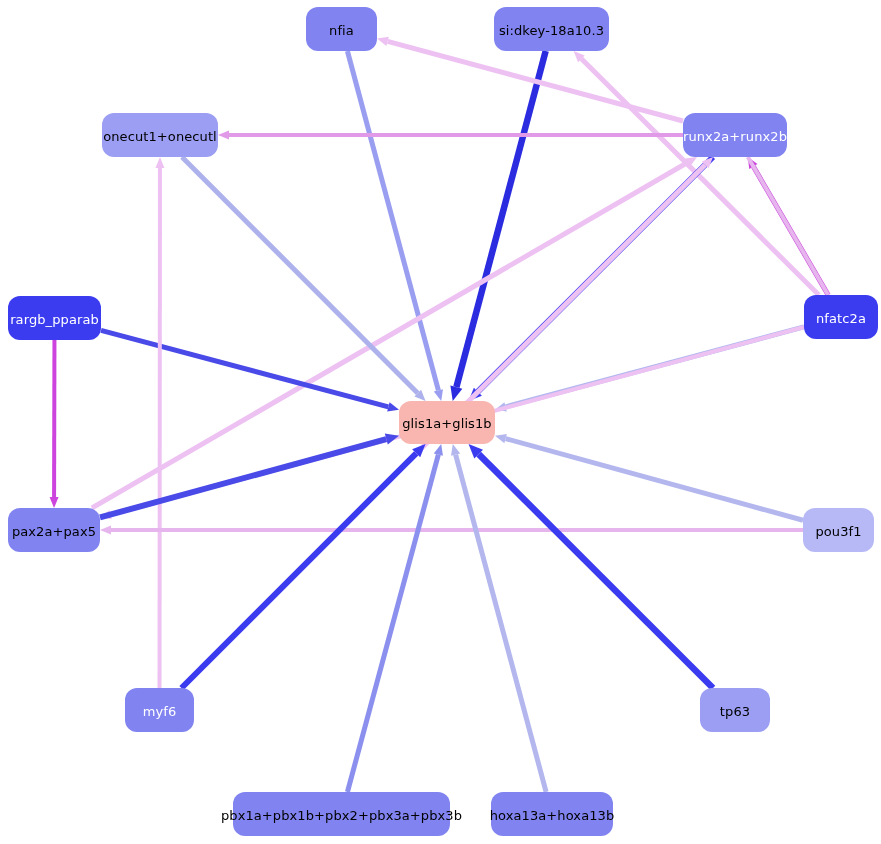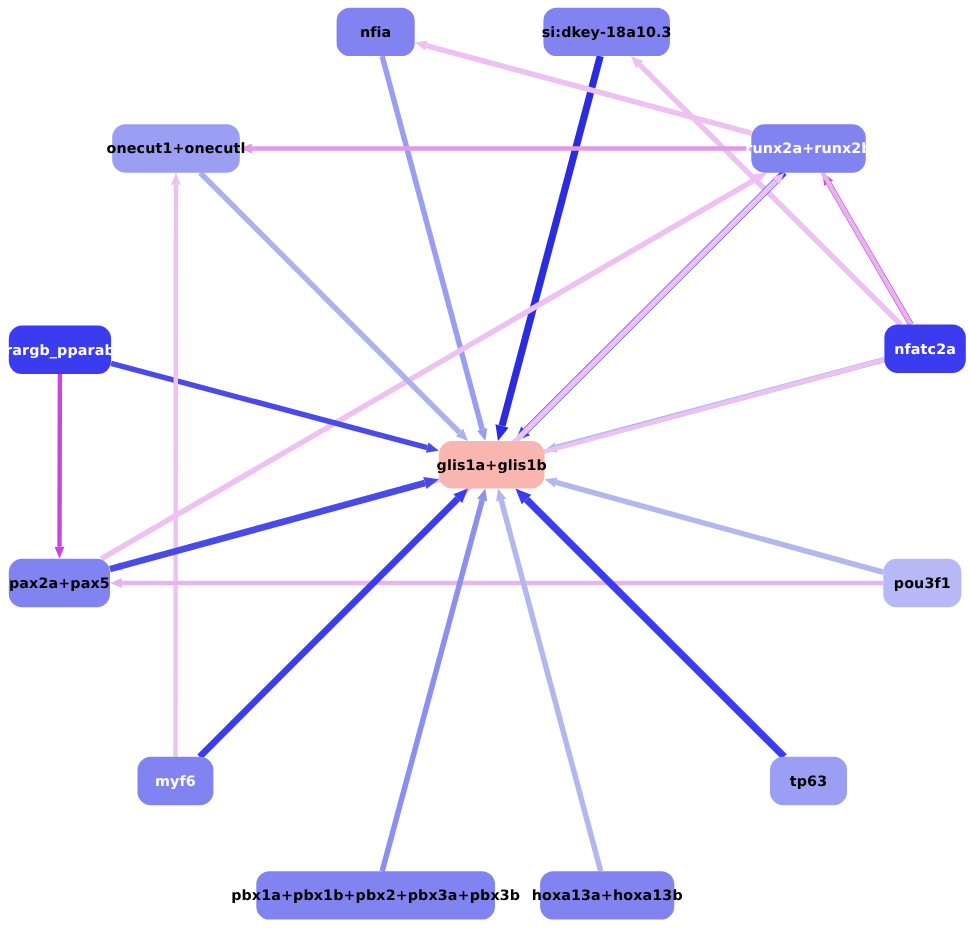--- a/index.html
+++ b/index.html
@@ -7,21 +7,20 @@
     padding: 0;
     background: #ffffff;
   }
   #graph-root {
     position: relative;
     width: 881px;
     height: 844px;
     background: #ffffff;
     overflow: hidden;
     font-family: "DejaVu Sans", "Liberation Sans", sans-serif;
-    font-weight: bold;
   }
   svg#network-canvas {
     position: absolute;
     left: 0;
     top: 0;
     width: 881px;
     height: 844px;
     display: block;
   }
   .node-label {

